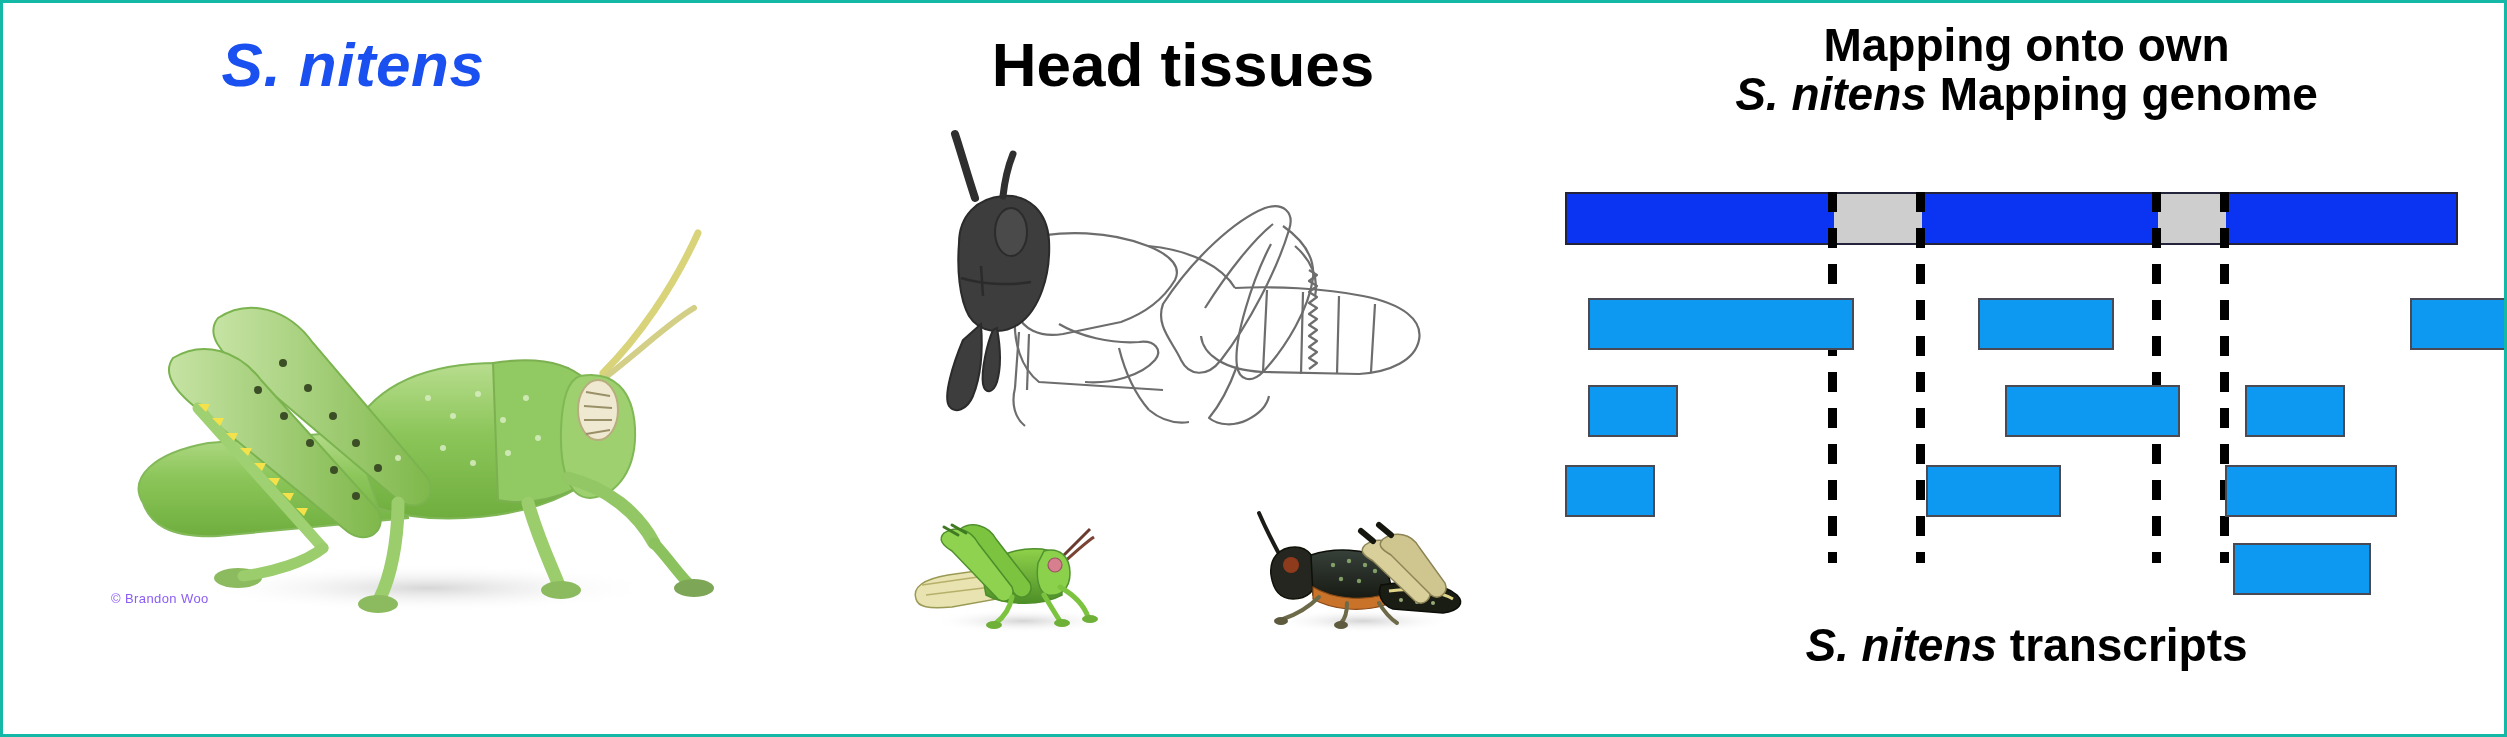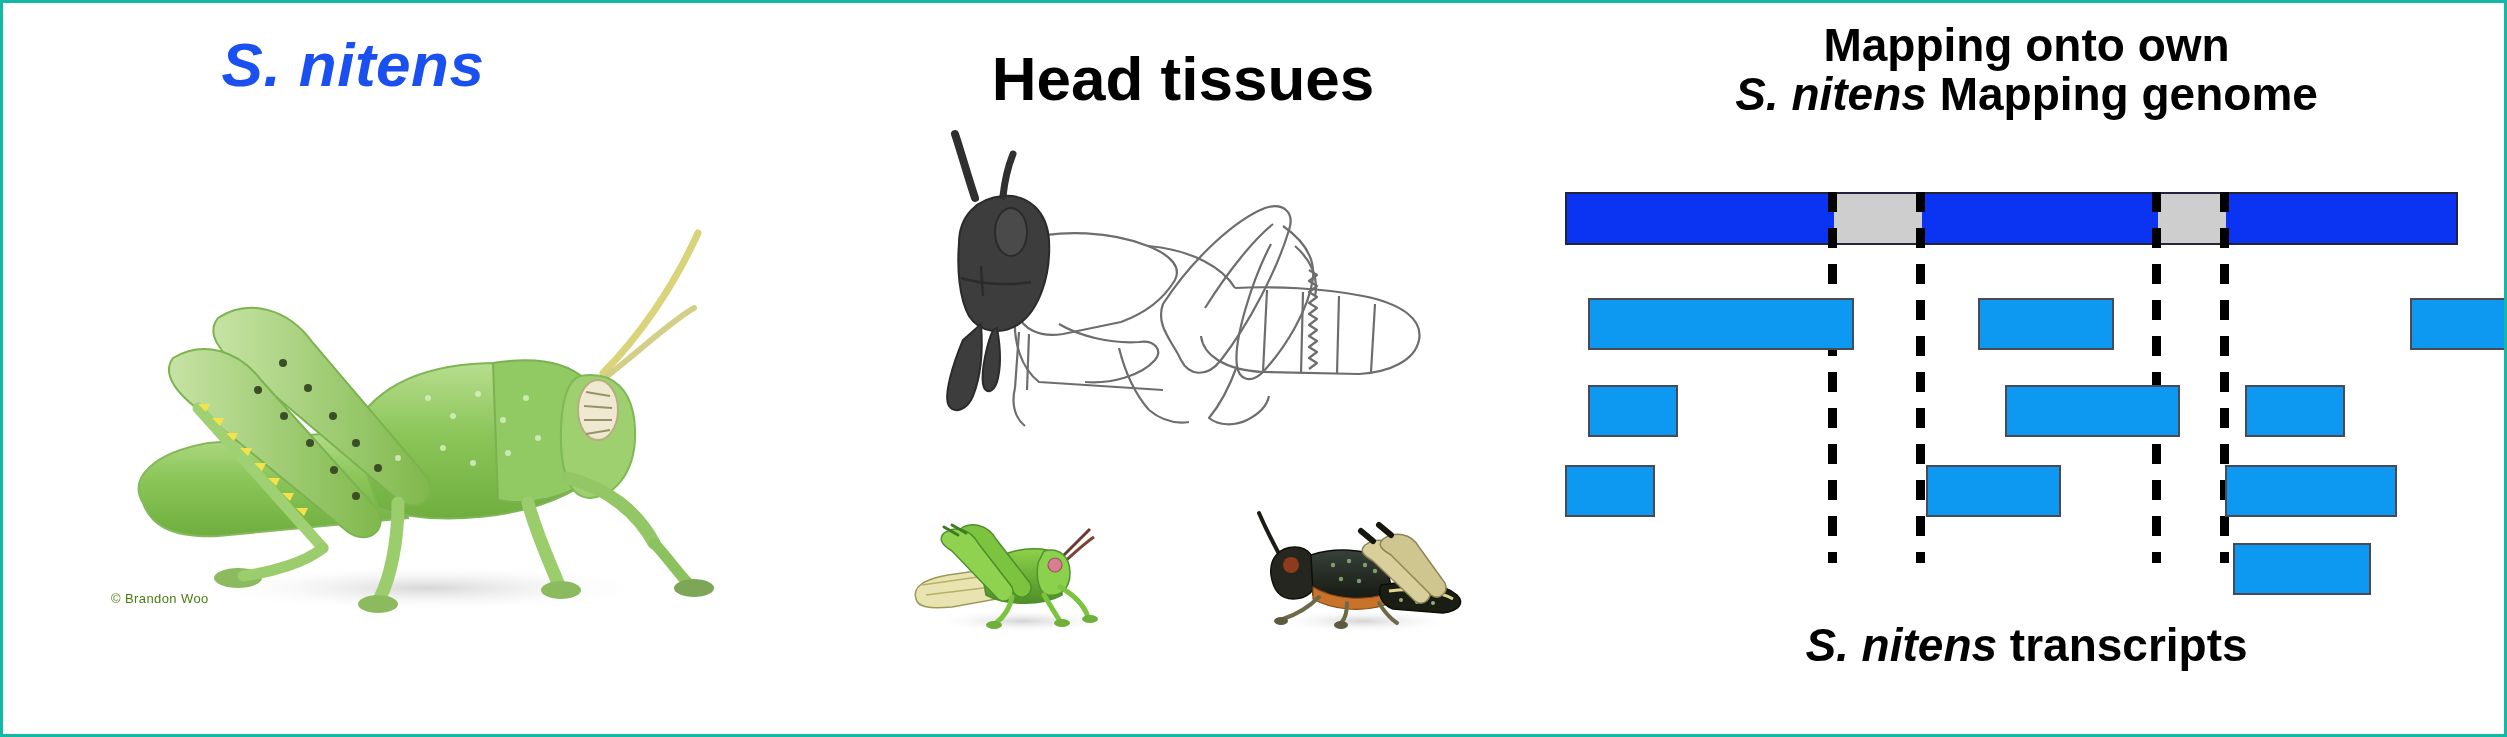--- a/index.html
+++ b/index.html
@@ -35,30 +35,30 @@
   }
   .photo-main {
     position: absolute;
     left: 95px; top: 155px;
     width: 640px; height: 470px;
   }
   .watermark {
     position: absolute;
     left: 108px; top: 588px;
     font-size: 13px;
-    color: #4d7c0f;
+    color: #8b5cf6;
     letter-spacing: 0.4px;
     white-space: nowrap;
   }
 
   
   .panel-b { position: absolute; left: 820px; top: 0; width: 720px; height: 731px; }
   .title-head {
     position: absolute;
-    left: 0; top: 40px; width: 720px;
+    left: 0; top: 26px; width: 720px;
     text-align: center;
     font-size: 62px;
     font-weight: bold;
     color: #000000;
     white-space: nowrap;
   }
   .line-drawing {
     position: absolute;
     left: 40px; top: 125px;
     width: 620px; height: 305px;

